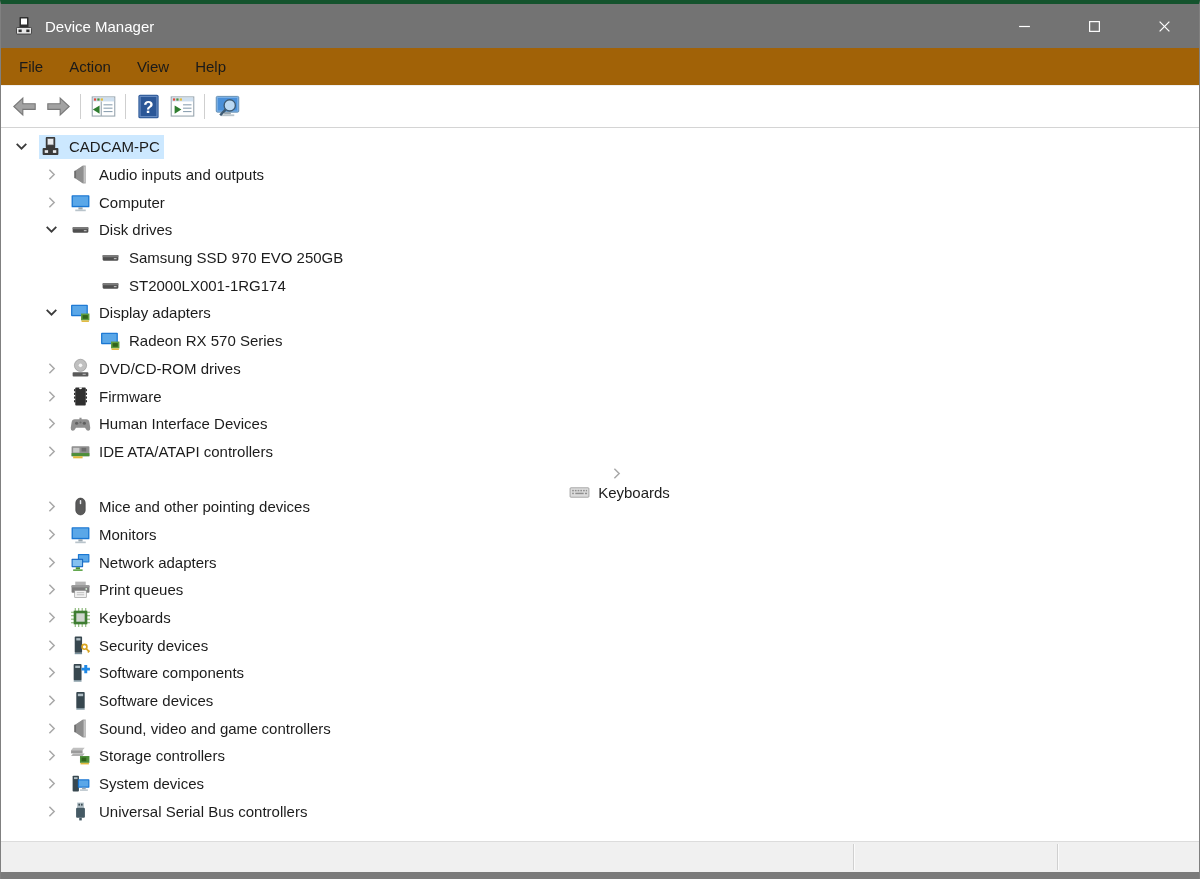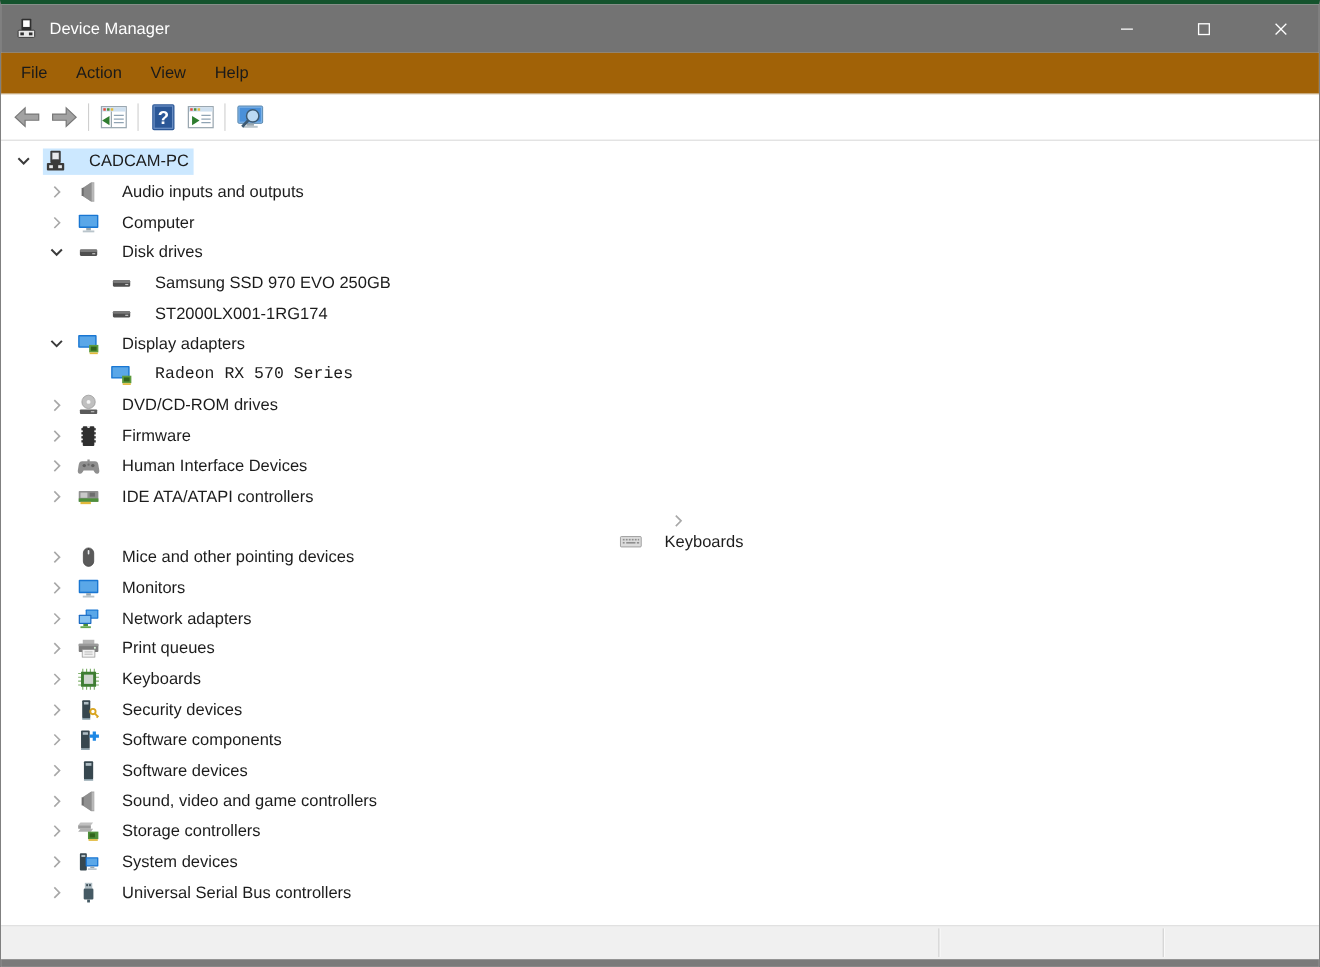--- a/index.html
+++ b/index.html
@@ -24,21 +24,21 @@
   
   .toolbar { flex: 0 0 42px; background: #ffffff; display: flex; align-items: center; padding-left: 6px; border-bottom: 1px solid #d4d4d4; }
   .tool-btn { width: 34px; height: 32px; display: flex; align-items: center; justify-content: center; }
   .tool-btn svg { width: 27px; height: 27px; display: block; }
   .tool-sep { width: 1px; height: 25px; background: #cfcfcf; margin: 0 5px; }
   
   .tree { flex: 1 1 auto; background: #ffffff; padding-top: 5px; overflow: hidden; position: relative; }
   .tree-row { height: 27.7px; display: flex; align-items: center; }
   .chevron { width: 18px; height: 17px; margin-right: 8px; flex: none; }
   .chevron svg { width: 17px; height: 17px; display: block; }
-  .row-content { display: flex; align-items: center; height: 24px; padding: 0 4px 0 0; gap: 12px; }
+  .row-content { display: flex; align-items: center; height: 24px; padding: 0 4px 0 0; }
   .row-content.selected { background: #cce8ff; }
   .icon-wrap { width: 22px; height: 21px; margin-right: 8px; display: flex; align-items: center; justify-content: center; flex: none; }
   .icon-wrap svg { width: 21px; height: 21px; display: block; }
   .tree-label { font-size: 15px; color: #1c1c1c; white-space: nowrap; }
   
   .statusbar { flex: 0 0 31px; background: #f0f0f0; border-top: 1px solid #dcdcdc; display: flex; }
   .status-cell { height: 100%; }
   .status-cell.c1 { flex: 0 0 852px; }
   .status-cell.c2 { flex: 0 0 203px; }
   .status-cell.c3 { flex: 1 1 auto; }
@@ -281,21 +281,21 @@
               <rect x="1" y="2.5" width="16" height="11" rx="0.8" fill="#1976d2"></rect>
               <rect x="2.2" y="3.7" width="13.6" height="8.6" fill="#5aa7e8"></rect>
               <rect x="10.5" y="11" width="8" height="6.5" fill="#5e9c3e"></rect>
               <rect x="12" y="12.5" width="5" height="3.5" fill="#32641c"></rect>
               <rect x="11" y="17.5" width="7" height="1.5" fill="#e2b93b"></rect>
             </svg>
           </span>
           <span class="tree-label">Display adapters</span>
         </span>
       </div>
-      <div class="tree-row" style="padding-left: 72px; font-family: Liberation Mono, monospace;">
+      <div class="tree-row" style="padding-left: 72px;">
         <span class="chevron"></span>
         <span class="row-content">
           <span class="icon-wrap">
             <svg viewBox="0 0 20 20">
               <rect x="1" y="2.5" width="16" height="11" rx="0.8" fill="#1976d2"></rect>
               <rect x="2.2" y="3.7" width="13.6" height="8.6" fill="#5aa7e8"></rect>
               <rect x="10.5" y="11" width="8" height="6.5" fill="#5e9c3e"></rect>
               <rect x="12" y="12.5" width="5" height="3.5" fill="#32641c"></rect>
               <rect x="11" y="17.5" width="7" height="1.5" fill="#e2b93b"></rect>
             </svg>

